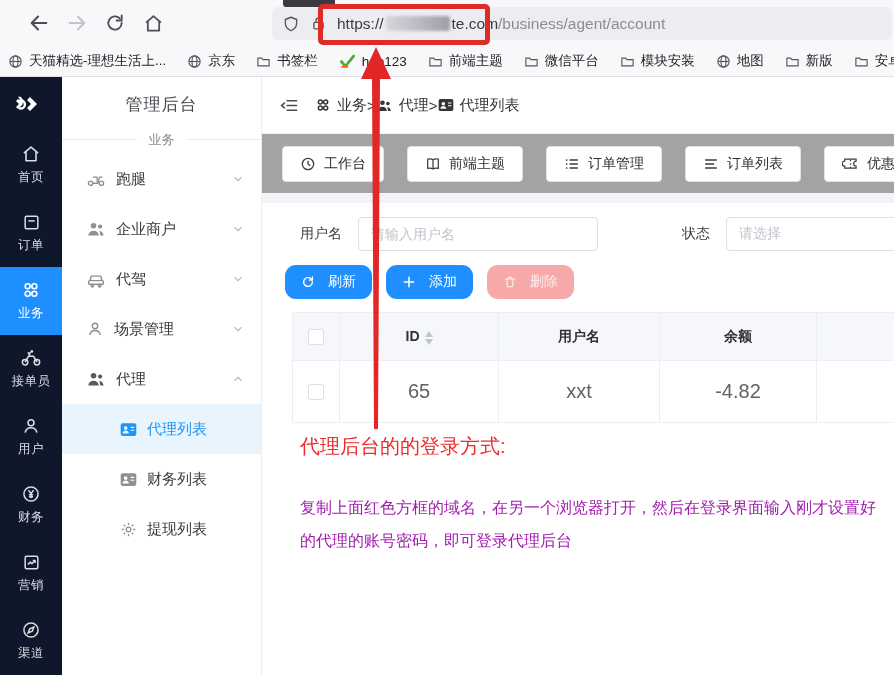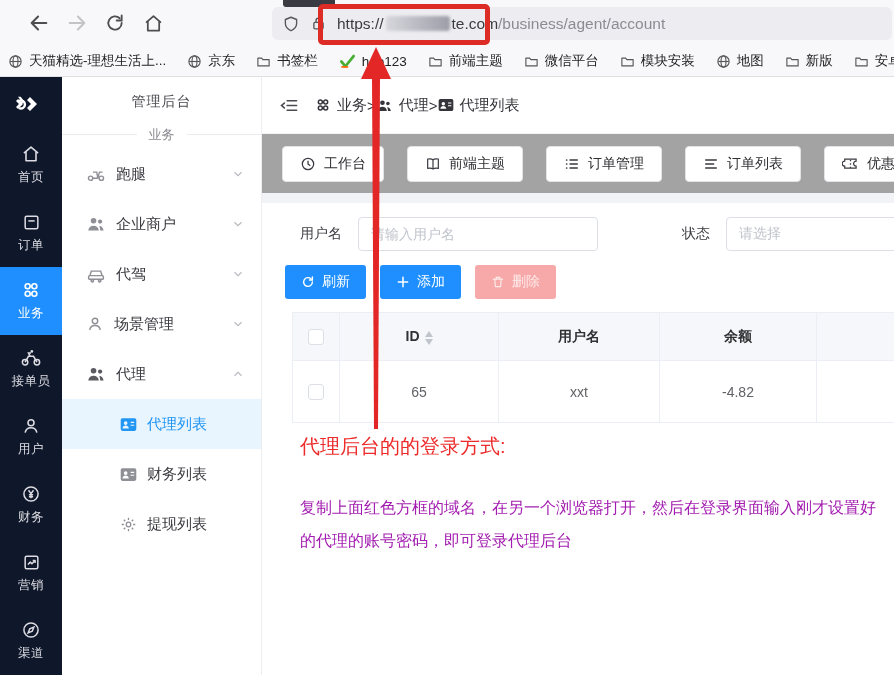--- a/index.html
+++ b/index.html
@@ -33,21 +33,21 @@
   
   .rail { width:62px; background:#0f172a; display:flex; flex-direction:column; flex:none; }
   .rail-logo { height:56px; display:flex; align-items:center; justify-content:center; }
   .rail-item { height:70px; display:flex; flex-direction:column; align-items:center; justify-content:center; gap:5px; color:#dcdce2; cursor:pointer; }
   .rail-item .ri { display:flex; }
   .rail-item .rl { font-size:12.5px; letter-spacing:.5px; }
   .rail-item.active { background:#1f8fff; color:#fff; }
 
   
   .submenu { width:200px; background:#fff; border-right:1px solid #ededf0; flex:none; padding-top:16px; }
-  .side-title { text-align:center; font-size:14px; color:#4a4a50; letter-spacing:1px; }
+  .side-title { text-align:center; font-size:17px; color:#4a4a50; letter-spacing:1px; }
   .side-section { position:relative; text-align:center; margin-top:14px; height:18px; }
   .side-section::before { content:""; position:absolute; left:0; right:0; top:9px; height:1px; background:#ececf0; }
   .side-section span { position:relative; background:#fff; padding:0 12px; font-size:13px; color:#8a8a90; }
   .menu { margin-top:6px; }
   .m-item { height:50px; display:flex; align-items:center; padding:0 16px 0 24px; color:#3a3a40; font-size:15px; cursor:pointer; }
   .m-item .mi { color:#8f8f96; margin-right:10px; display:flex; }
   .m-item .chev { margin-left:auto; color:#b9b9c0; display:flex; }
   .sub-item { height:50px; display:flex; align-items:center; padding-left:58px; font-size:15px; color:#3a3a40; cursor:pointer; }
   .sub-item .mi { margin-right:10px; display:flex; color:#8f8f96; }
   .sub-item.active { background:#e8f4fe; color:#2196f3; }
@@ -67,28 +67,28 @@
   .panel { background:#fff; margin-top:10px; flex:1 1 auto; position:relative; padding-top:14px; min-width:1060px; }
   .formrow { display:flex; align-items:center; }
   .f-label { font-size:14px; color:#3c3c42; }
   .lbl-user { margin-left:38px; }
   .inp { margin-left:16px; width:240px; height:34px; border:1px solid #dcdfe6; border-radius:4px; padding:0 12px; font-size:14px; color:#333; background:#fff; font-family:inherit; }
   .inp::placeholder { color:#c0c4cc; }
   .lbl-status { margin-left:84px; }
   .select { margin-left:16px; width:200px; height:34px; border:1px solid #dcdfe6; border-radius:4px; display:flex; align-items:center; padding:0 12px; font-size:14px; color:#c0c4cc; background:#fff; }
 
   .btnrow { display:flex; align-items:center; gap:14px; margin:14px 0 0 23px; }
-  .abtn { display:inline-flex; align-items:center; gap:7px; height:34px; padding:0 16px; border:none; border-radius:3px; font-size:14px; color:#fff; cursor:pointer; font-family:inherit; }
+  .abtn { display:inline-flex; align-items:center; gap:13px; height:34px; padding:0 16px; border:none; border-radius:11px; font-size:14px; color:#fff; cursor:pointer; font-family:inherit; }
   .abtn.blue { background:#1f8fff; }
   .abtn.pink { background:#f7a8a8; color:#fdeaea; cursor:not-allowed; }
   .abtn .ai { display:flex; }
 
   table.grid { border-collapse:collapse; table-layout:fixed; margin:13px 0 0 30px; width:780px; background:#fff; }
   .grid th { background:#f5f7fa; font-size:14px; font-weight:700; color:#303133; height:48px; border:1px solid #ebeef5; text-align:center; }
-  .grid td { font-size:14px; color:#606266; height:62px; border:1px solid #ebeef5; text-align:center; background:#fff; }
+  .grid td { font-size:20px; color:#606266; height:62px; border:1px solid #ebeef5; text-align:center; background:#fff; }
   .chk { width:16px; height:16px; border:1px solid #dcdfe6; border-radius:3px; background:#fff; margin:0 auto; cursor:pointer; }
   .sorter { display:inline-flex; flex-direction:column; vertical-align:middle; margin-left:5px; gap:2px; }
   .car-up { width:0; height:0; border-left:4.5px solid transparent; border-right:4.5px solid transparent; border-bottom:6px solid #c0c4cc; }
   .car-dn { width:0; height:0; border-left:4.5px solid transparent; border-right:4.5px solid transparent; border-top:6px solid #c0c4cc; }
 
   
   .anno-h { position:absolute; left:38px; top:230px; font-size:20px; color:#ee2b2b; white-space:nowrap; }
   .anno-b { position:absolute; left:38px; top:288px; width:588px; font-size:16px; line-height:33px; color:#a21caf; }
 
   .red-box { position:absolute; left:318px; top:4px; width:172px; height:41px; border:5px solid #dd2b25; border-radius:5px; z-index:60; pointer-events:none; }

